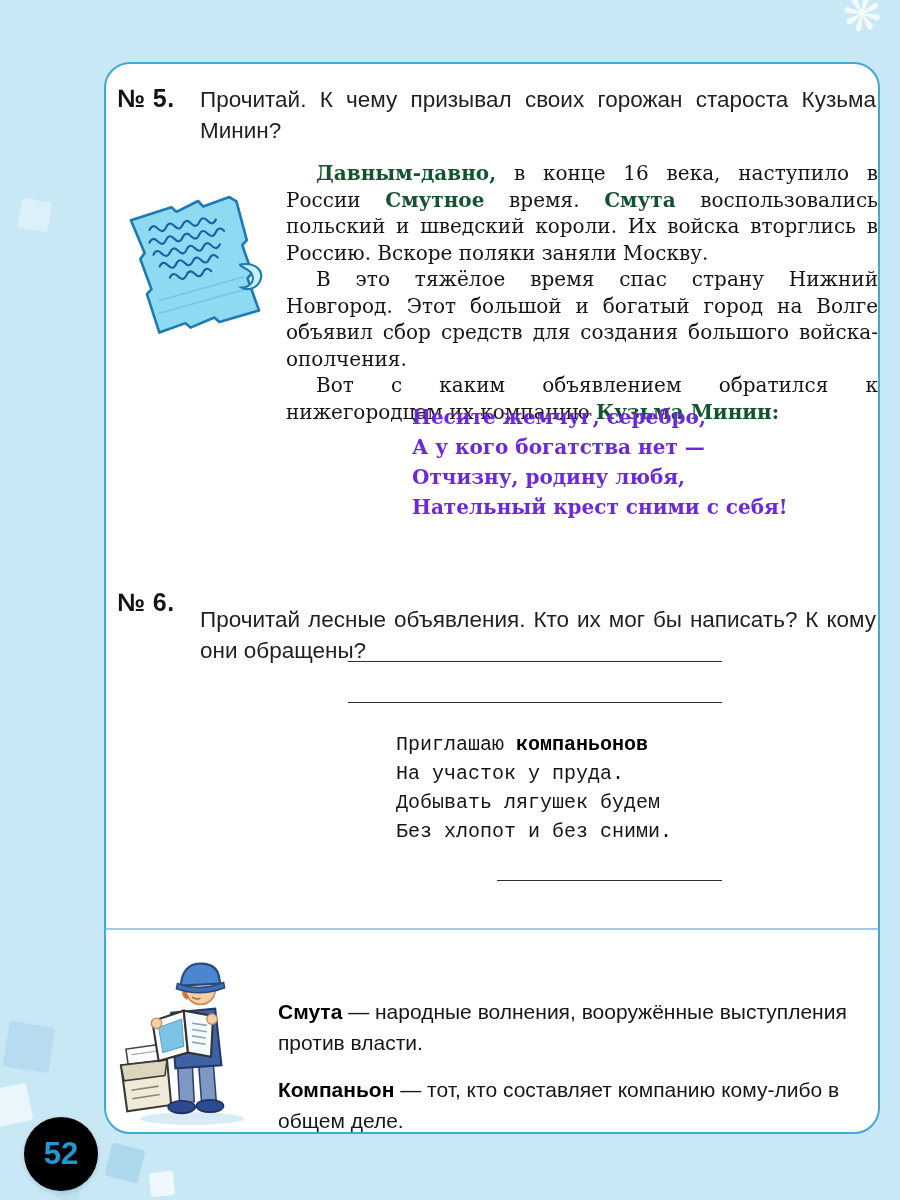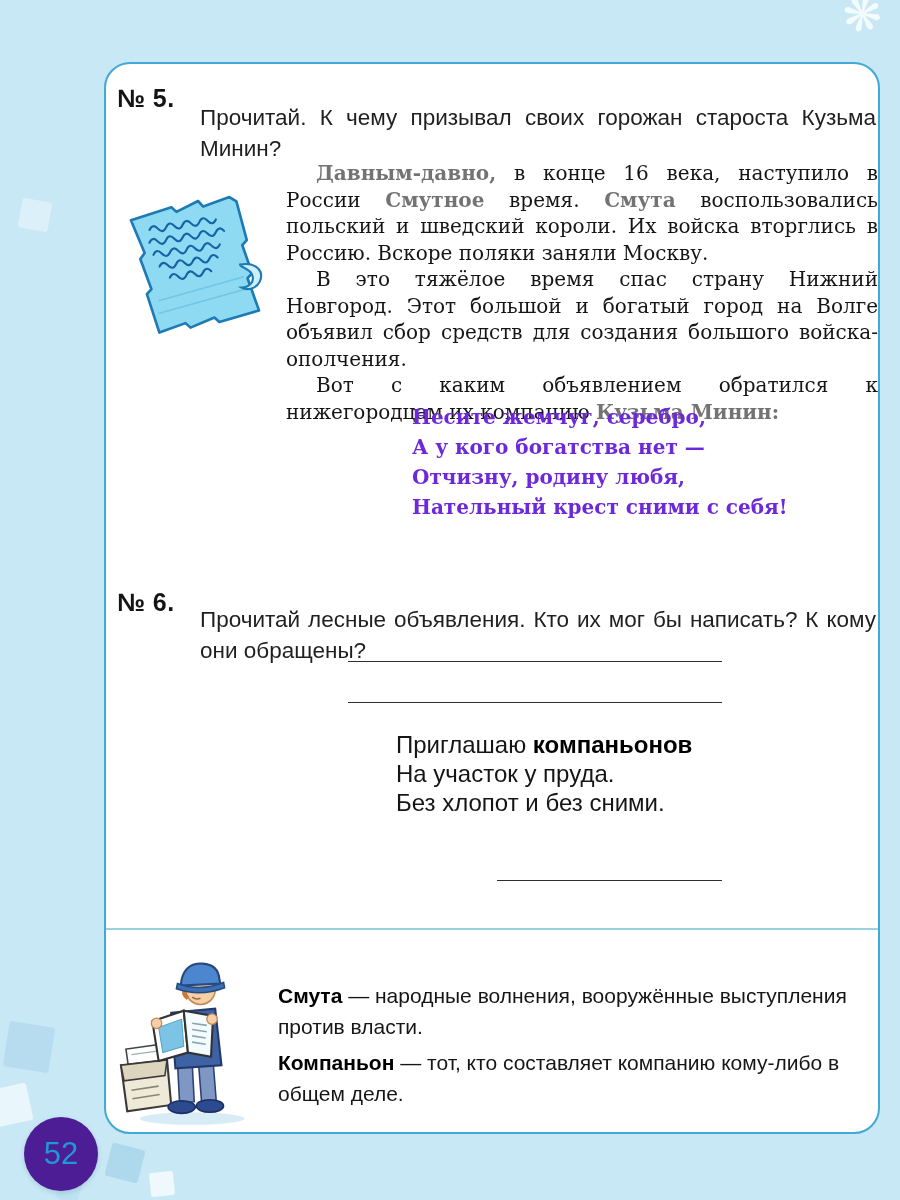--- a/index.html
+++ b/index.html
@@ -22,71 +22,71 @@
   .task{
     position:absolute;left:200px;width:676px;font-size:22.5px;line-height:31px;color:#1f1f1f;text-align:justify;
   }
 
   .scroll-wrap{position:absolute;left:108px;top:186px;width:168px;height:168px;}
   .passage{
     position:absolute;left:286px;top:160px;width:592px;
     font-family:"DejaVu Serif",serif;font-size:20px;line-height:26.5px;color:#151515;text-align:justify;
   }
   .passage p{margin:0;text-indent:30px;}
-  .passage b{color:#737373;}
+  .passage b{color:#14532d;}
 
   .verse5{
     position:absolute;left:412px;top:402px;
     font-family:"DejaVu Serif",serif;font-weight:bold;font-size:20px;line-height:30px;color:#6d28d9;
   }
   .verse6{
     position:absolute;left:396px;top:730px;
-    font-family:Liberation Sans, sans-serif;font-size:24px;line-height:29px;color:#151515;
+    font-family:Liberation Mono, monospace;font-size:20px;line-height:29px;color:#151515;
   }
   .verse6 b{color:#000;}
 
   .answer-line{position:absolute;border-top:1.7px solid #2f2f2f;height:0;}
   .line-1{left:348px;top:661px;width:374px;}
   .line-2{left:348px;top:702px;width:374px;}
   .line-3{left:497px;top:880px;width:225px;}
 
   .divider{position:absolute;left:106px;top:928px;width:772px;border-top:2px solid #9ccfe3;}
 
   .boy-wrap{position:absolute;left:110px;top:950px;width:158px;height:178px;}
   .glossary{
     position:absolute;left:278px;top:980px;width:598px;
     font-size:21px;line-height:31px;color:#161616;
   }
-  .glossary p{margin:0 0 5px 0;}
+  .glossary p{margin:16px 0 5px 0;}
   .glossary b{color:#000;}
 
   .page-badge{
     position:absolute;left:24px;top:1117px;width:74px;height:74px;border-radius:50%;
-    background:#4c1d95;display:flex;align-items:center;justify-content:center;
-    color:#1e9ad2;font-weight:normal;font-size:31px;
+    background:#000000;display:flex;align-items:center;justify-content:center;
+    color:#1e9ad2;font-weight:bold;font-size:31px;
     box-shadow:0 2px 5px rgba(20,80,110,.18);
   }
 </style>
 </head>
 <body>
 
 <div class="page">
 
   <div class="decor-square" style="left:6px;top:1024px;width:46px;height:46px;background:#b7dcef;transform:rotate(9deg);"></div>
   <div class="decor-square" style="left:-8px;top:1086px;width:38px;height:38px;background:rgba(255,255,255,.6);transform:rotate(-12deg);"></div>
   <div class="decor-square" style="left:108px;top:1146px;width:34px;height:34px;background:#aed8ec;transform:rotate(14deg);"></div>
   <div class="decor-square" style="left:150px;top:1172px;width:24px;height:24px;background:rgba(255,255,255,.7);transform:rotate(-6deg);"></div>
   <div class="decor-square" style="left:58px;top:1180px;width:22px;height:22px;background:#bfe2f2;transform:rotate(20deg);"></div>
   <div class="decor-square" style="left:20px;top:200px;width:30px;height:30px;background:rgba(255,255,255,.35);transform:rotate(10deg);"></div>
   <div class="flower"></div>
 
   <div class="panel"></div>
 
   <div class="ex-num" style="left:117px;top:84px;">№ 5.</div>
-  <div class="task" style="top:84px;margin-top:18px;">Прочитай. К чему призывал своих горожан староста Кузьма Минин?</div>
+  <div class="task" style="top:84px;">Прочитай. К чему призывал своих горожан староста Кузьма Минин?</div>
 
   <div class="scroll-wrap">
     <svg viewBox="0 0 160 160" width="168" height="168">
       <g transform="rotate(-9 80 80)">
         <path d="M30 24 L70 18 L74 23 L96 16 L100 22 L126 17 L132 22 L136 60 L131 64 L136 92 L131 96 L137 128 L98 133 L94 128 L70 134 L66 129 L40 134 L34 96 L39 92 L33 62 L38 57 Z" fill="#8edaf3" stroke="#1d7ab2" stroke-width="2.5" stroke-linejoin="round"></path>
         <path d="M46 36 q4 -6 8 0 t8 0 t8 0 t8 0 t8 0 t8 0 t8 0 t8 0" fill="none" stroke="#1463a5" stroke-width="2" stroke-linecap="round"></path>
         <path d="M44 48 q4 -6 8 0 t8 0 t8 0 t8 0 t8 0 t8 0 t8 0 t8 0 t8 0" fill="none" stroke="#1463a5" stroke-width="2" stroke-linecap="round"></path>
         <path d="M46 60 q4 -6 8 0 t8 0 t8 0 t8 0 t8 0 t8 0 t8 0 t8 0" fill="none" stroke="#1463a5" stroke-width="2" stroke-linecap="round"></path>
         <path d="M50 72 q4 -6 8 0 t8 0 t8 0 t8 0 t8 0 t8 0 t8 0" fill="none" stroke="#1463a5" stroke-width="2" stroke-linecap="round"></path>
         <path d="M58 84 q4 -6 8 0 t8 0 t8 0 t8 0 t8 0" fill="none" stroke="#1463a5" stroke-width="2" stroke-linecap="round"></path>
@@ -111,20 +111,21 @@
 
   <div class="ex-num" style="left:117px;top:588px;">№ 6.</div>
   <div class="task" style="top:604px;">Прочитай лесные объявления. Кто их мог бы написать? К кому они обращены?</div>
 
   <div class="answer-line line-1"></div>
   <div class="answer-line line-2"></div>
 
   <div class="verse6">
     <div><span>Приглашаю </span><b>компаньонов</b></div>
     <div>На участок у пруда.</div>
+    <div>Добывать лягушек будем</div>
     <div>Без хлопот и без сними.</div>
   </div>
 
   <div class="answer-line line-3"></div>
 
   <div class="divider"></div>
 
   <div class="boy-wrap">
     <svg viewBox="0 0 150 170" width="158" height="178">
       <ellipse cx="78" cy="161" rx="50" ry="6" fill="#d7ecf7"></ellipse>

